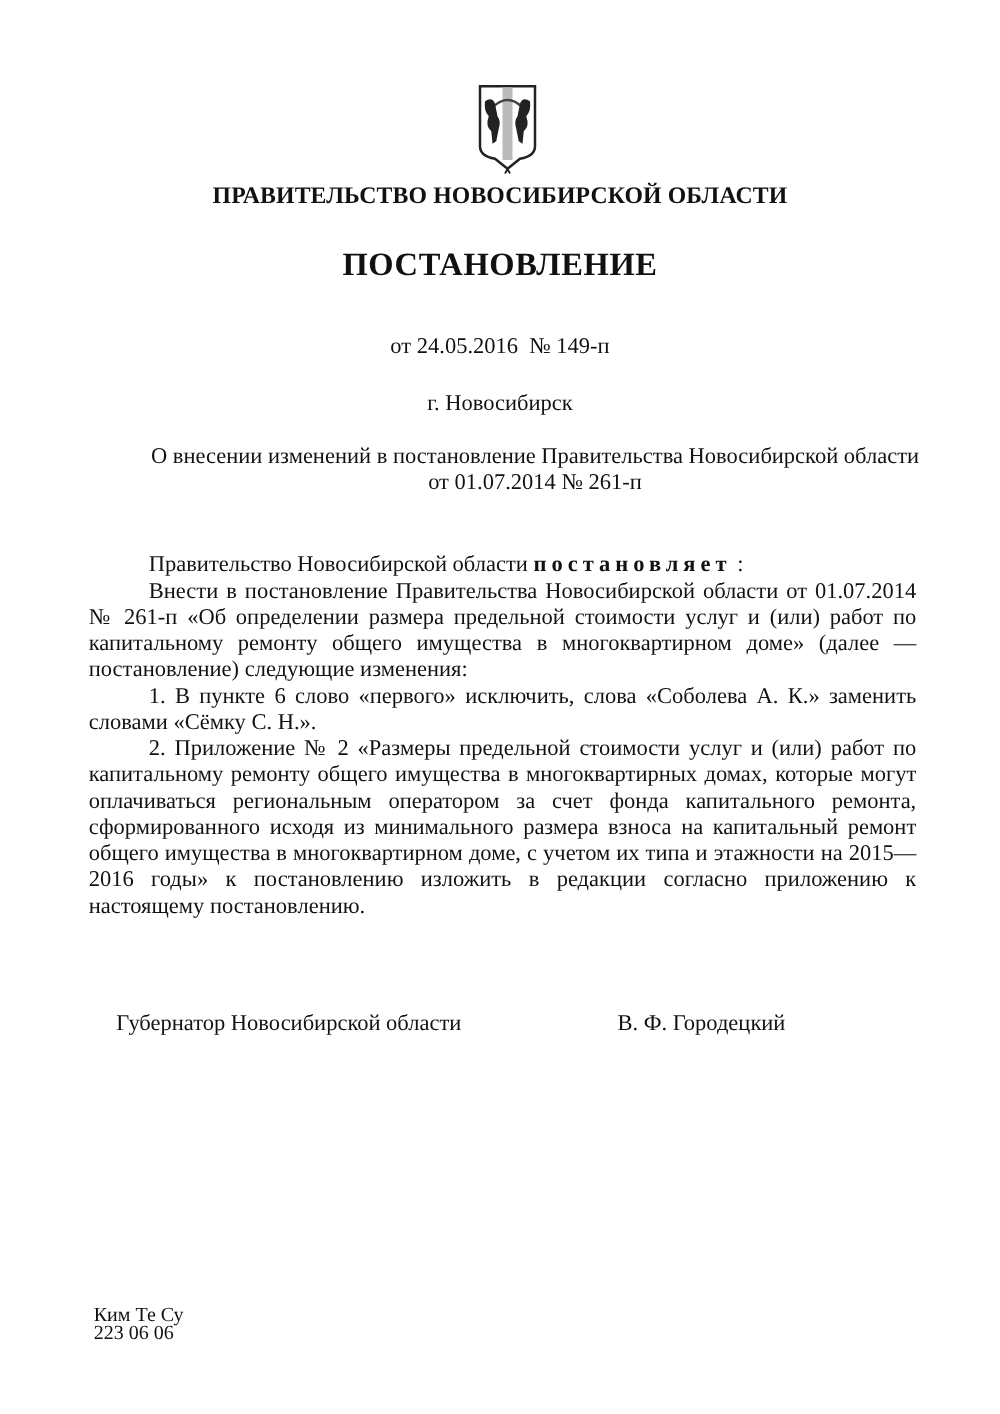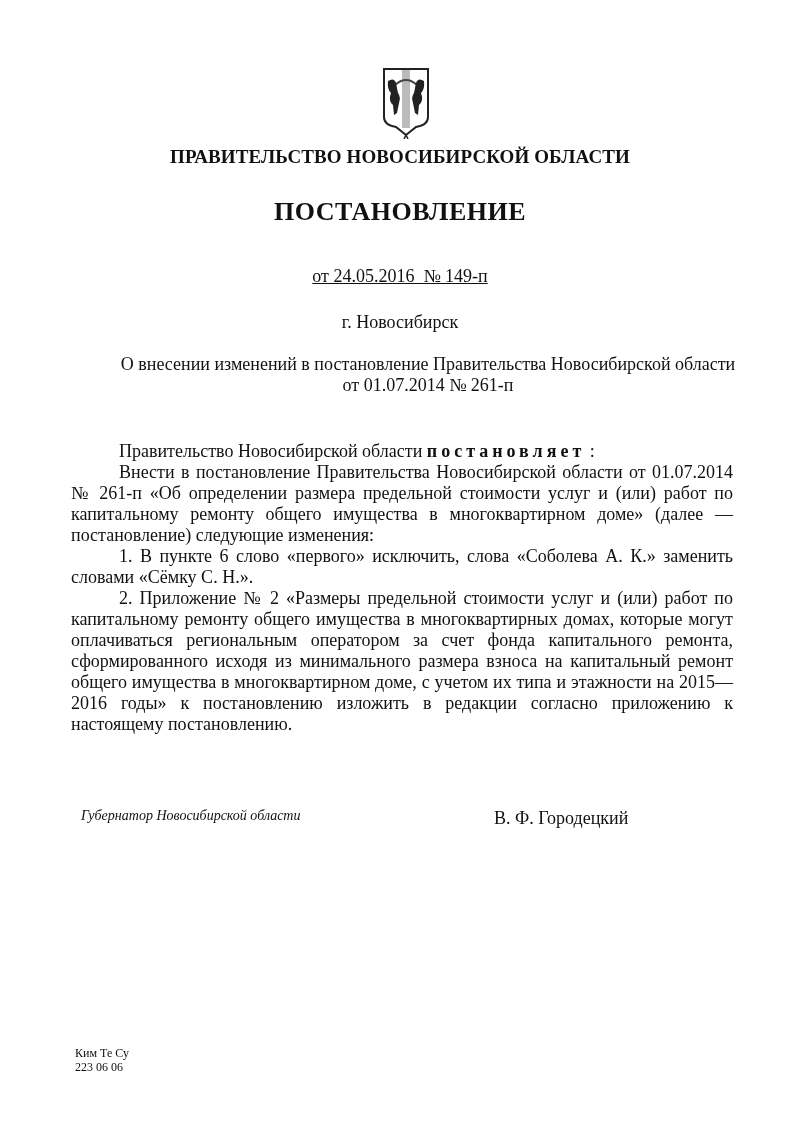--- a/index.html
+++ b/index.html
@@ -7,32 +7,32 @@
       width: 800px; height: 1131px; position: relative; overflow: hidden;
       font-family: "Liberation Serif", "DejaVu Serif", serif;
       color: #111;
     }
     .abs { position: absolute; }
     .emblem { left: 382px; top: 63px; width: 48px; height: 76px; }
     .center { left: 0; width: 800px; text-align: center; }
     .org { top: 146px; font-weight: bold; font-size: 19px; letter-spacing: 0.1px; }
     .doctype { top: 197px; font-weight: bold; font-size: 26px; letter-spacing: 0.5px; }
     .meta { font-size: 18px; }
-    .date-line { top: 266px; text-decoration: underline; }
+    .date-line { top: 266px; }
     .city { top: 312px; font-family: Liberation Serif, serif; }
     .subject { top: 354px; line-height: 21px; font-size: 18px; margin-left: 28px; }
     .body-text {
       left: 71px; width: 662px; top: 441px;
       font-size: 18px; line-height: 21px; text-align: justify;
     }
     .body-text p { margin: 0; text-indent: 48px; }
     .spaced { font-weight: bold; letter-spacing: 4px; }
-    .sig-title { left: 81px; top: 808px; font-size: 14px; font-style: italic; }
+    .sig-title { left: 93px; top: 808px; font-size: 18px; }
     .sig-name { left: 494px; top: 808px; font-size: 18px; }
-    .footer { left: 75px; top: 1046px; font-size: 12px; line-height: 14px; }
+    .footer { left: 75px; top: 1046px; font-size: 16px; line-height: 14px; }
   </style>
 </head>
 <body>
 
 <div class="abs emblem">
   <svg width="48" height="76" viewBox="0 0 48 76">
     <path d="M2 6 H46 V54 Q46 62 34 64 L24 72 L14 64 Q2 62 2 54 Z" fill="#fff" stroke="#222" stroke-width="2"></path>
     <rect x="20" y="7" width="8" height="58" fill="#bbb"></rect>
     <path d="M13 22 Q24 12 35 22" fill="none" stroke="#444" stroke-width="2"></path>
     <path d="M6 18 Q12 14 14 20 L16 30 Q19 34 17 40 L15 50 L12 52 L11 42 Q6 38 9 30 Q5 26 6 18 Z" fill="#222"></path>

